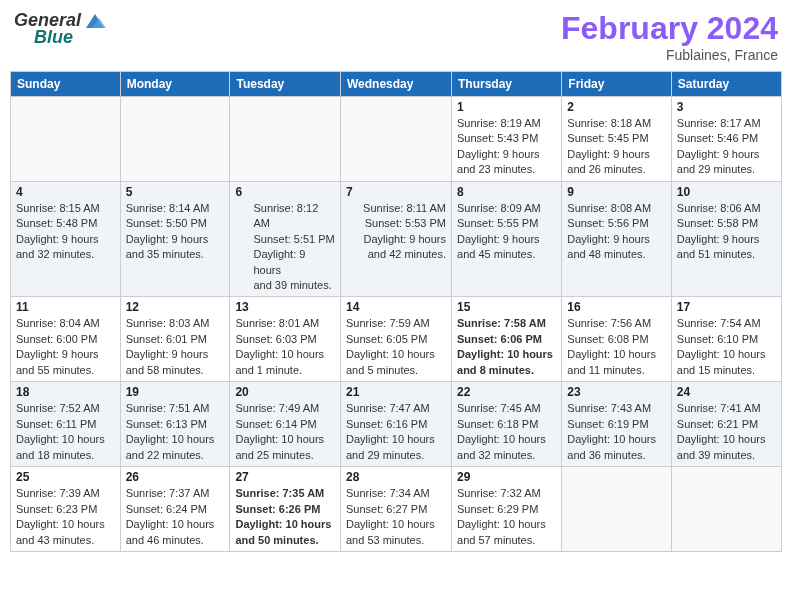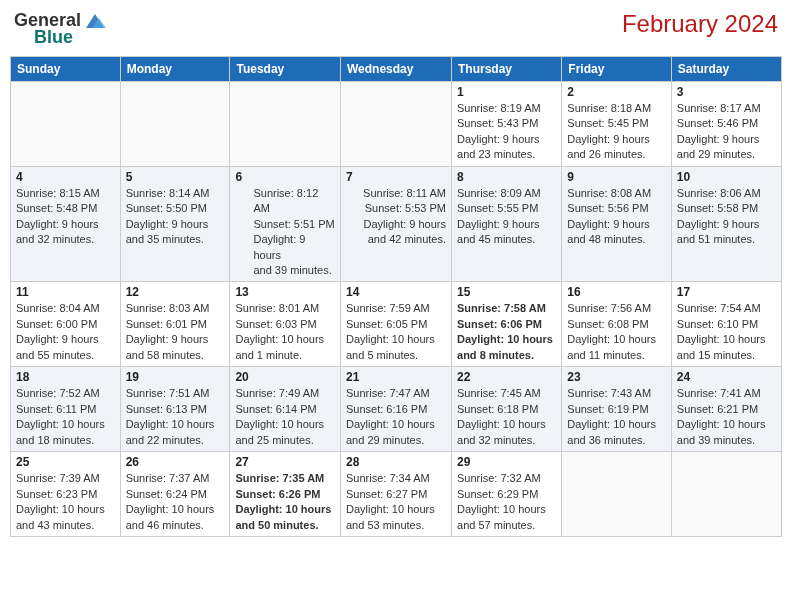--- a/index.html
+++ b/index.html
@@ -14,32 +14,33 @@
       display: flex;
       justify-content: space-between;
       align-items: flex-start;
       margin-bottom: 8px;
       padding: 0 4px;
     }
     .logo {
       display: flex;
       flex-direction: column;
       align-items: flex-start;
+      font-style: italic;
     }
     .logo-line {
       display: flex;
       align-items: center;
     }
     .title-block {
       text-align: right;
     }
     .title-month {
-      font-size: 24px;
-      font-weight: normal;
-      color: #b91c1c;
+      font-size: 32px;
+      font-weight: bold;
+      color: #8b5cf6;
     }
     .title-location {
       font-size: 14px;
       color: #555;
     }
     .calendar {
       width: 100%;
       border-collapse: collapse;
       font-size: 11px;
       border-radius: 13px;
@@ -88,20 +89,21 @@
       <span style="font-size:18px;font-weight:bold;color:#333;">General</span>
       <svg width="22" height="18" viewBox="0 0 22 18" style="margin-left:3px;vertical-align:middle;">
         <polygon points="2,16 11,2 20,16" fill="#1e6bb8" opacity="0.85"></polygon>
         <polygon points="8,16 15,6 22,16" fill="#4da6e8" opacity="0.7"></polygon>
       </svg>
     </div>
     <span style="font-size:18px;font-weight:bold;color:#0f766e;margin-top:-4px;margin-left:20px;">Blue</span>
   </div>
   <div class="title-block">
     <div class="title-month">February 2024</div>
+    <div class="title-location">Fublaines, France</div>
   </div>
 </div>
 
 <table class="calendar">
   <thead>
     <tr>
     <th>Sunday</th>
         <th>Monday</th>
         <th>Tuesday</th>
         <th>Wednesday</th>

